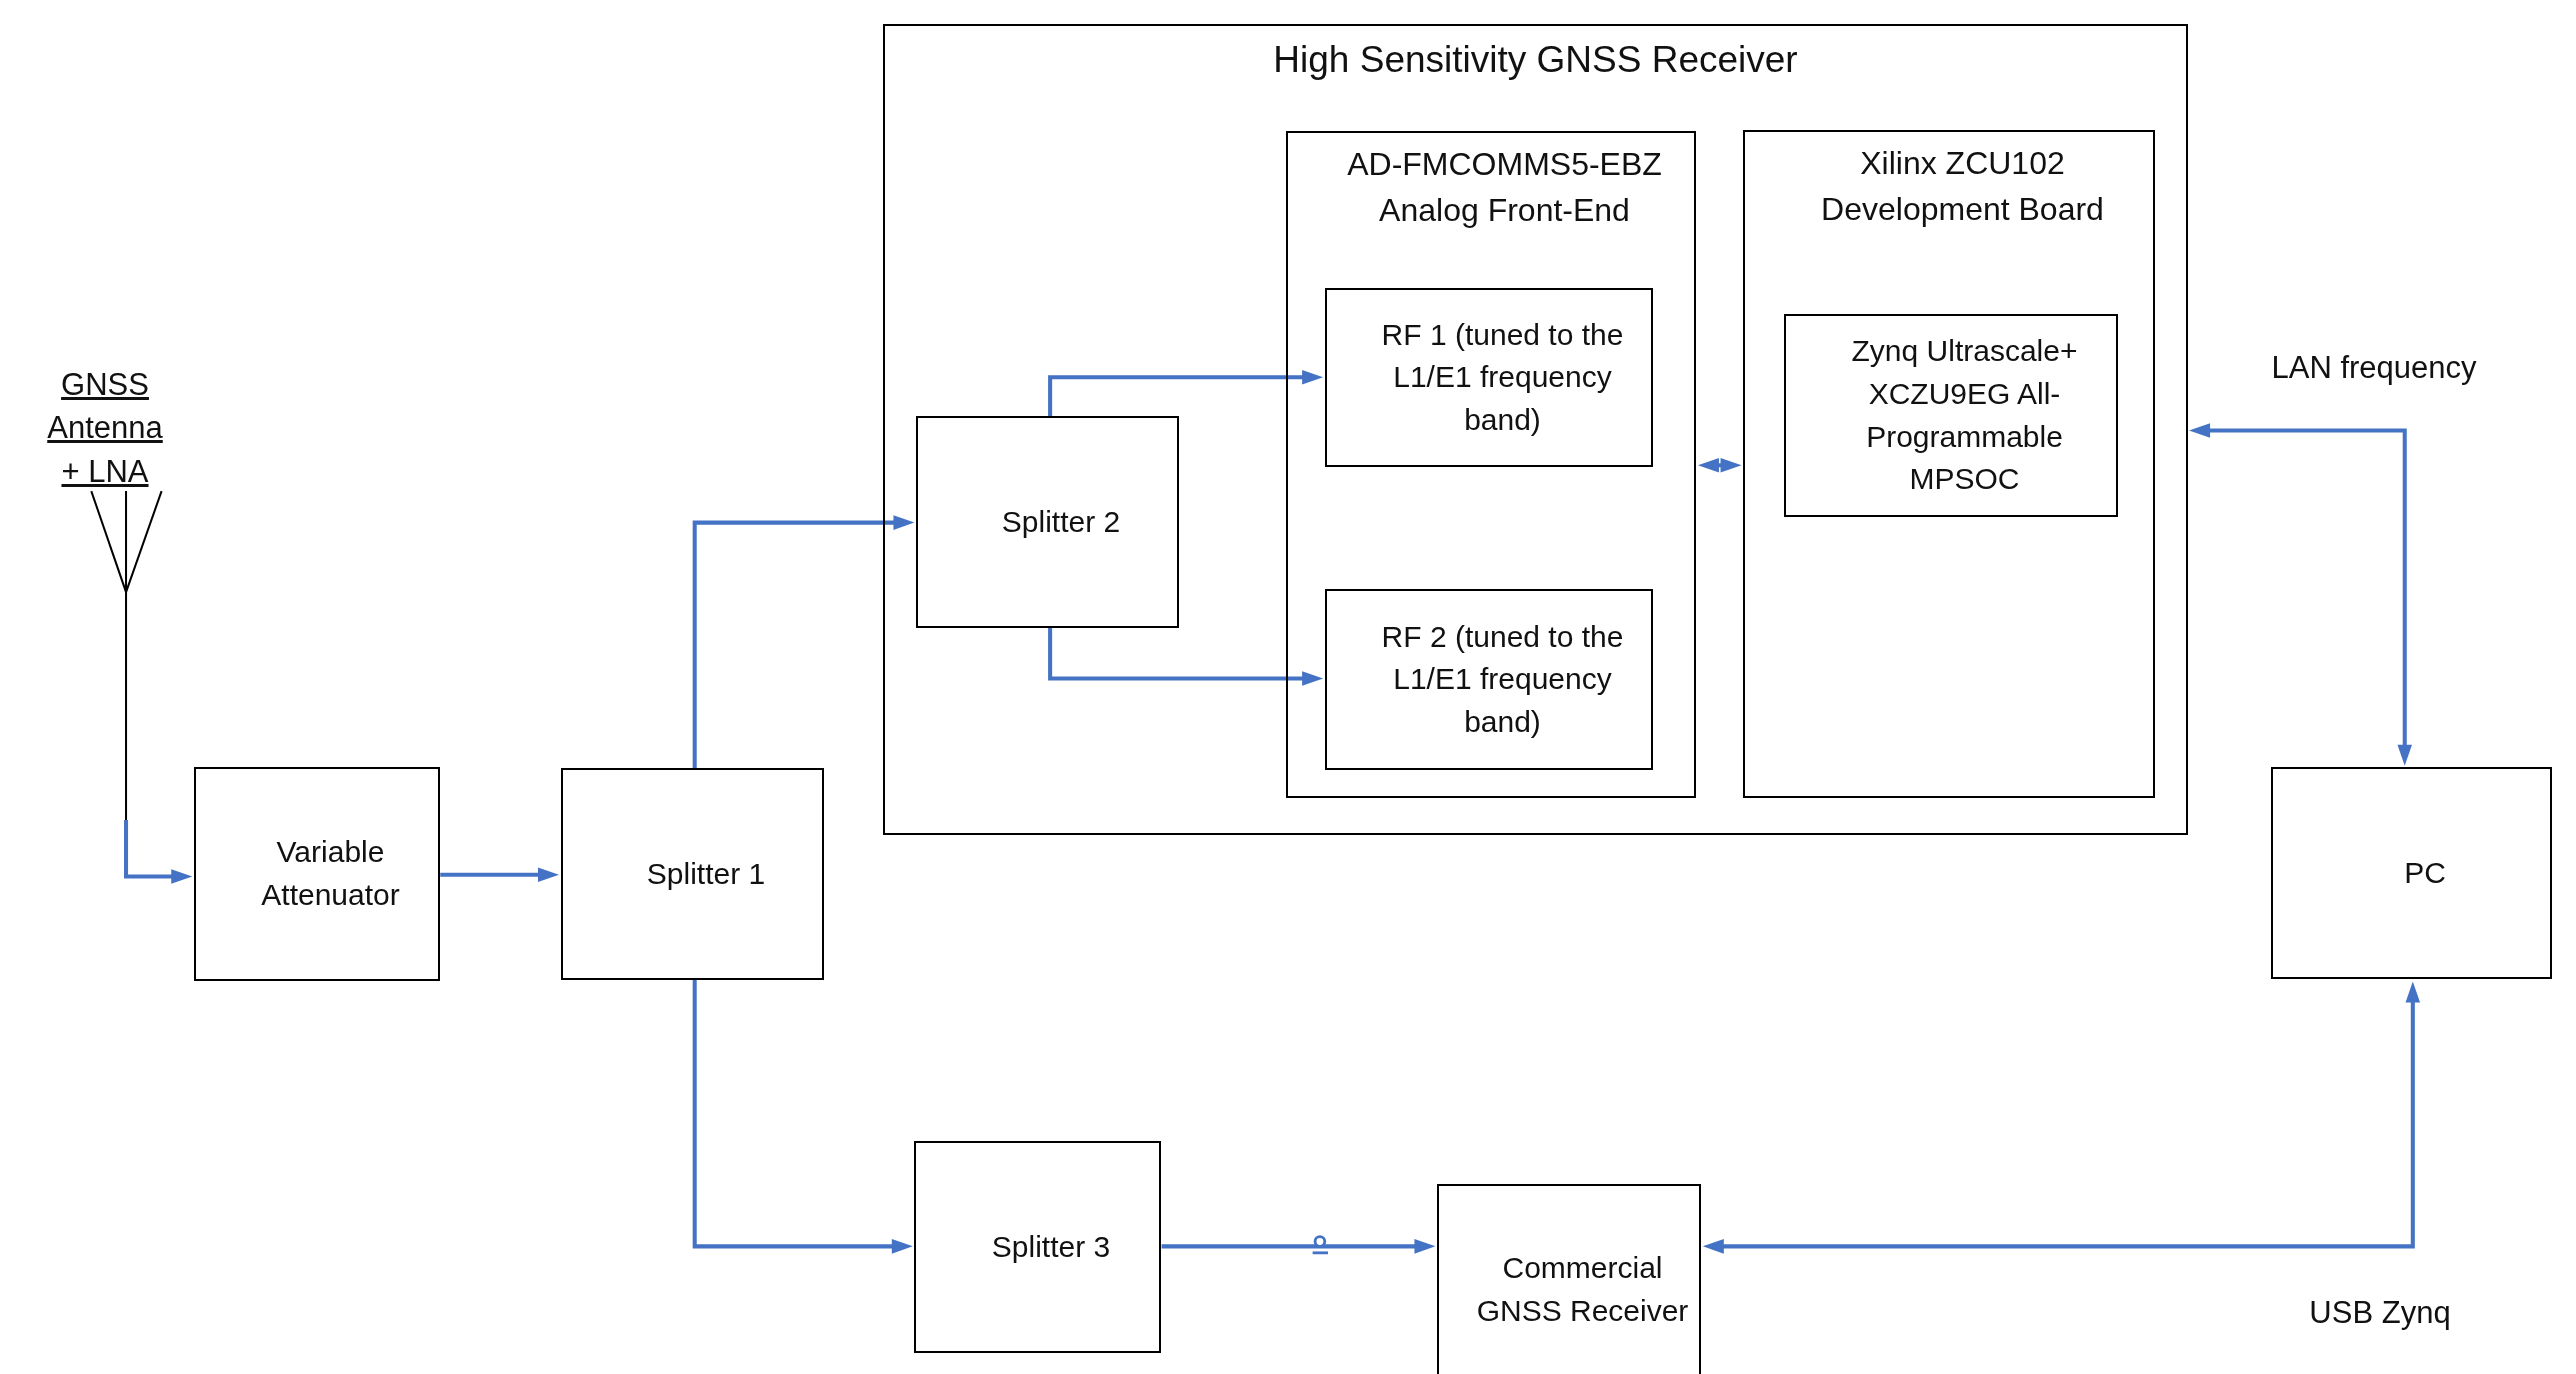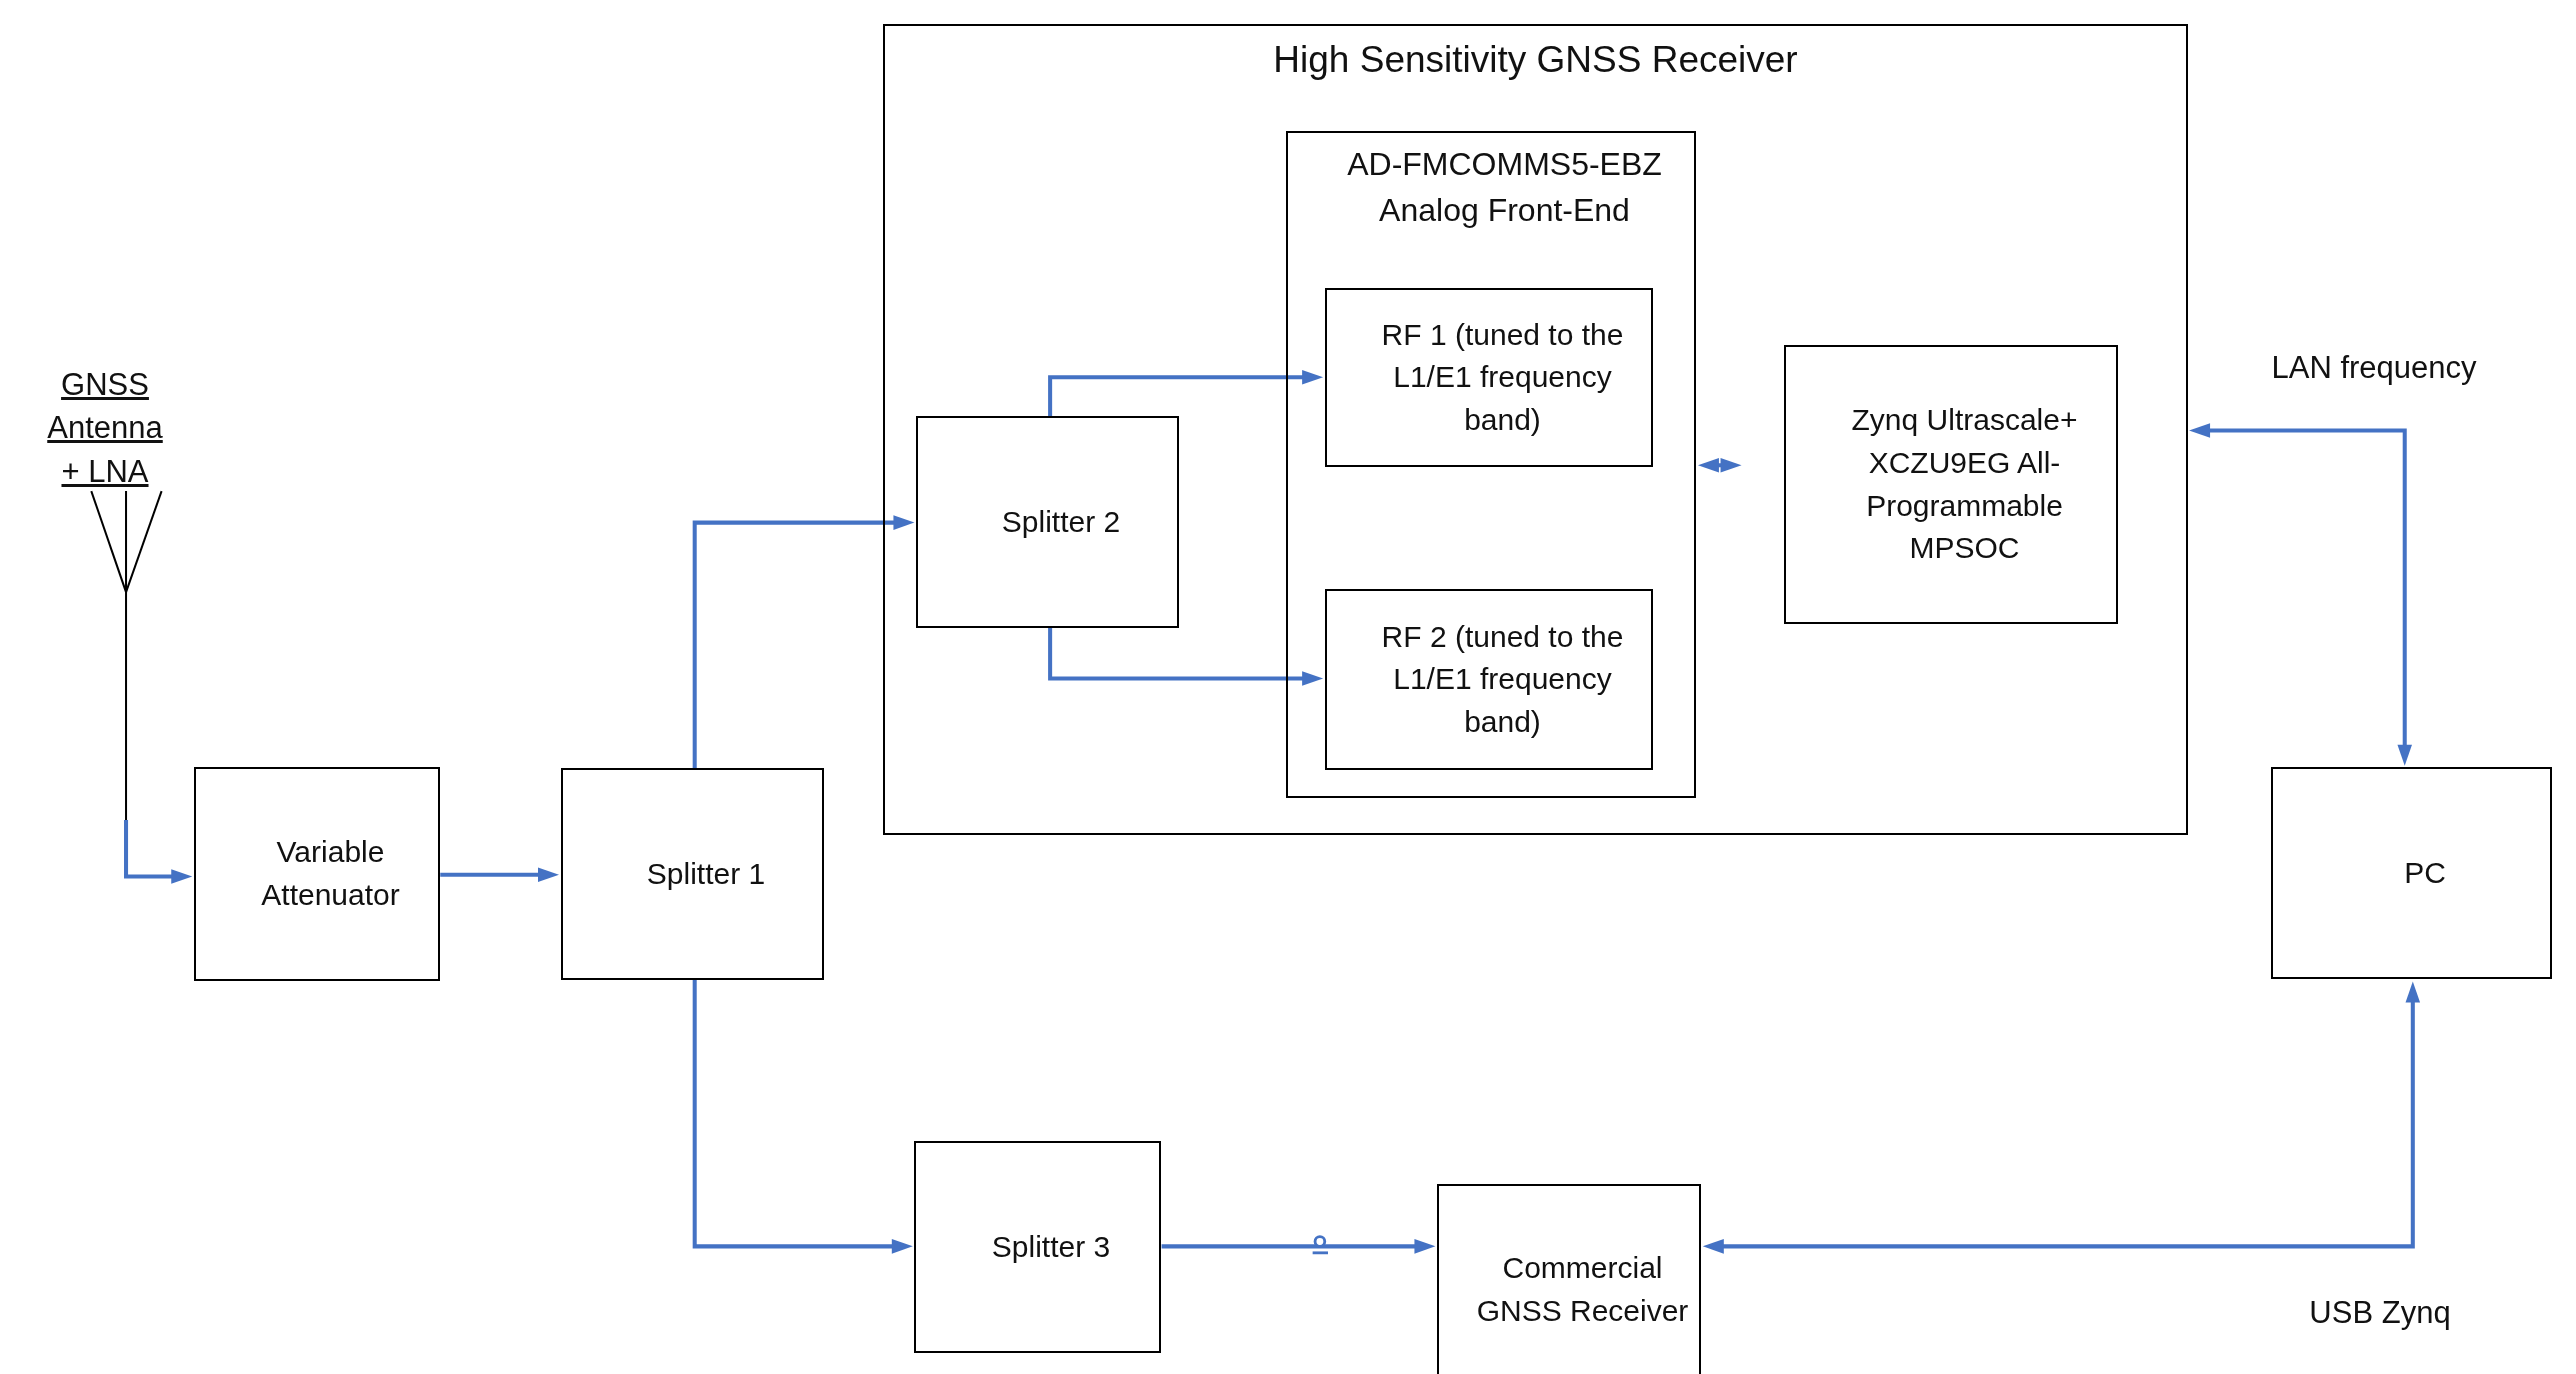--- a/index.html
+++ b/index.html
@@ -110,22 +110,26 @@
     <div class="lbl">L1/E1 frequency</div>
     <div class="lbl">band)</div>
   </div>
 
   <div class="box" style="left:1325px; top:589px; width:328px; height:181px;">
     <div class="lbl">RF 2 (tuned to the</div>
     <div class="lbl">L1/E1 frequency</div>
     <div class="lbl">band)</div>
   </div>
 
+  <div class="box header-top" style="left:1743px; top:130px; width:412px; height:668px;">
+    <div class="hdr">Xilinx ZCU102</div>
+    <div class="hdr">Development Board</div>
+  </div>
 
-  <div class="box" style="left:1784px; top:345px; width:334px; height:279px;">
+  <div class="box" style="left:1784px; top:314px; width:334px; height:203px;">
     <div class="lbl">Zynq Ultrascale+</div>
     <div class="lbl">XCZU9EG All-</div>
     <div class="lbl">Programmable</div>
     <div class="lbl">MPSOC</div>
   </div>
 
   <div class="box" style="left:194px; top:767px; width:246px; height:214px;">
     <div class="lbl">Variable</div>
     <div class="lbl">Attenuator</div>
   </div>

